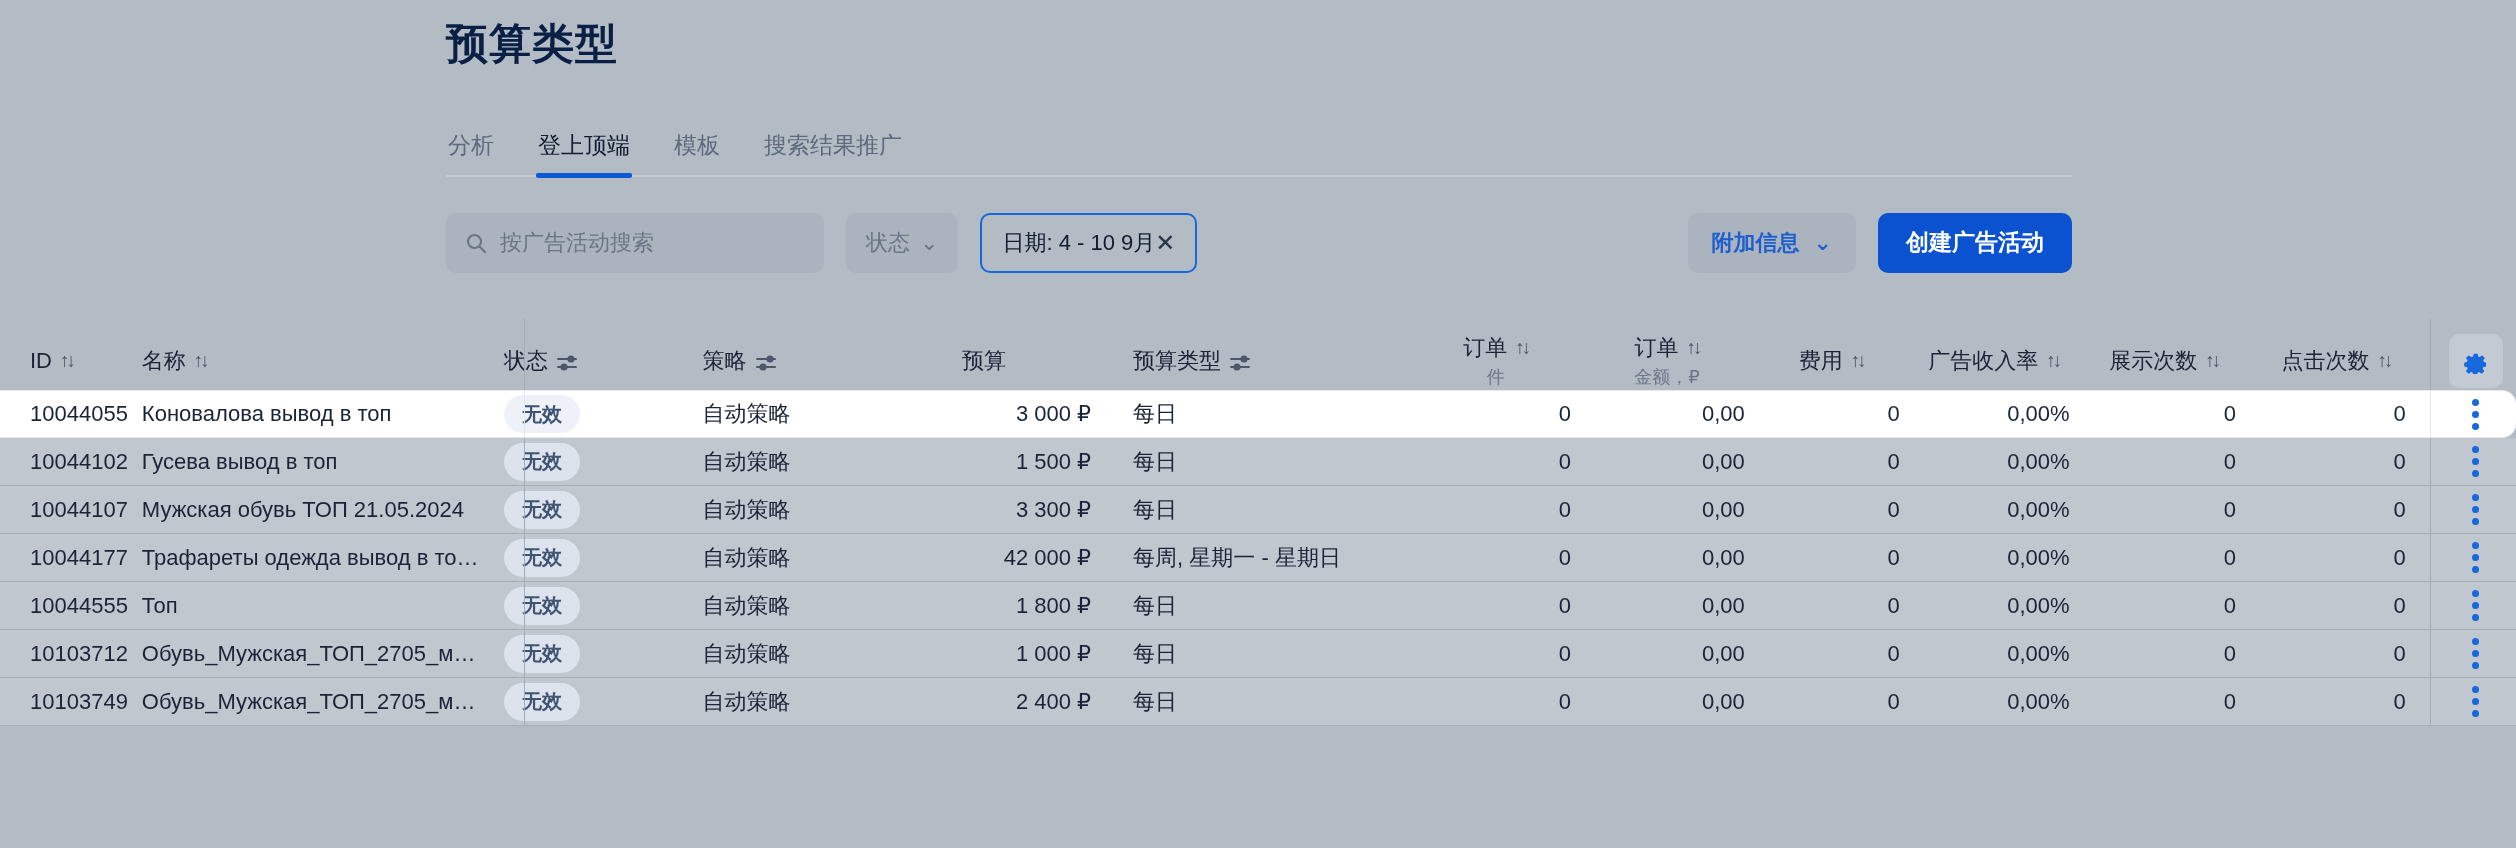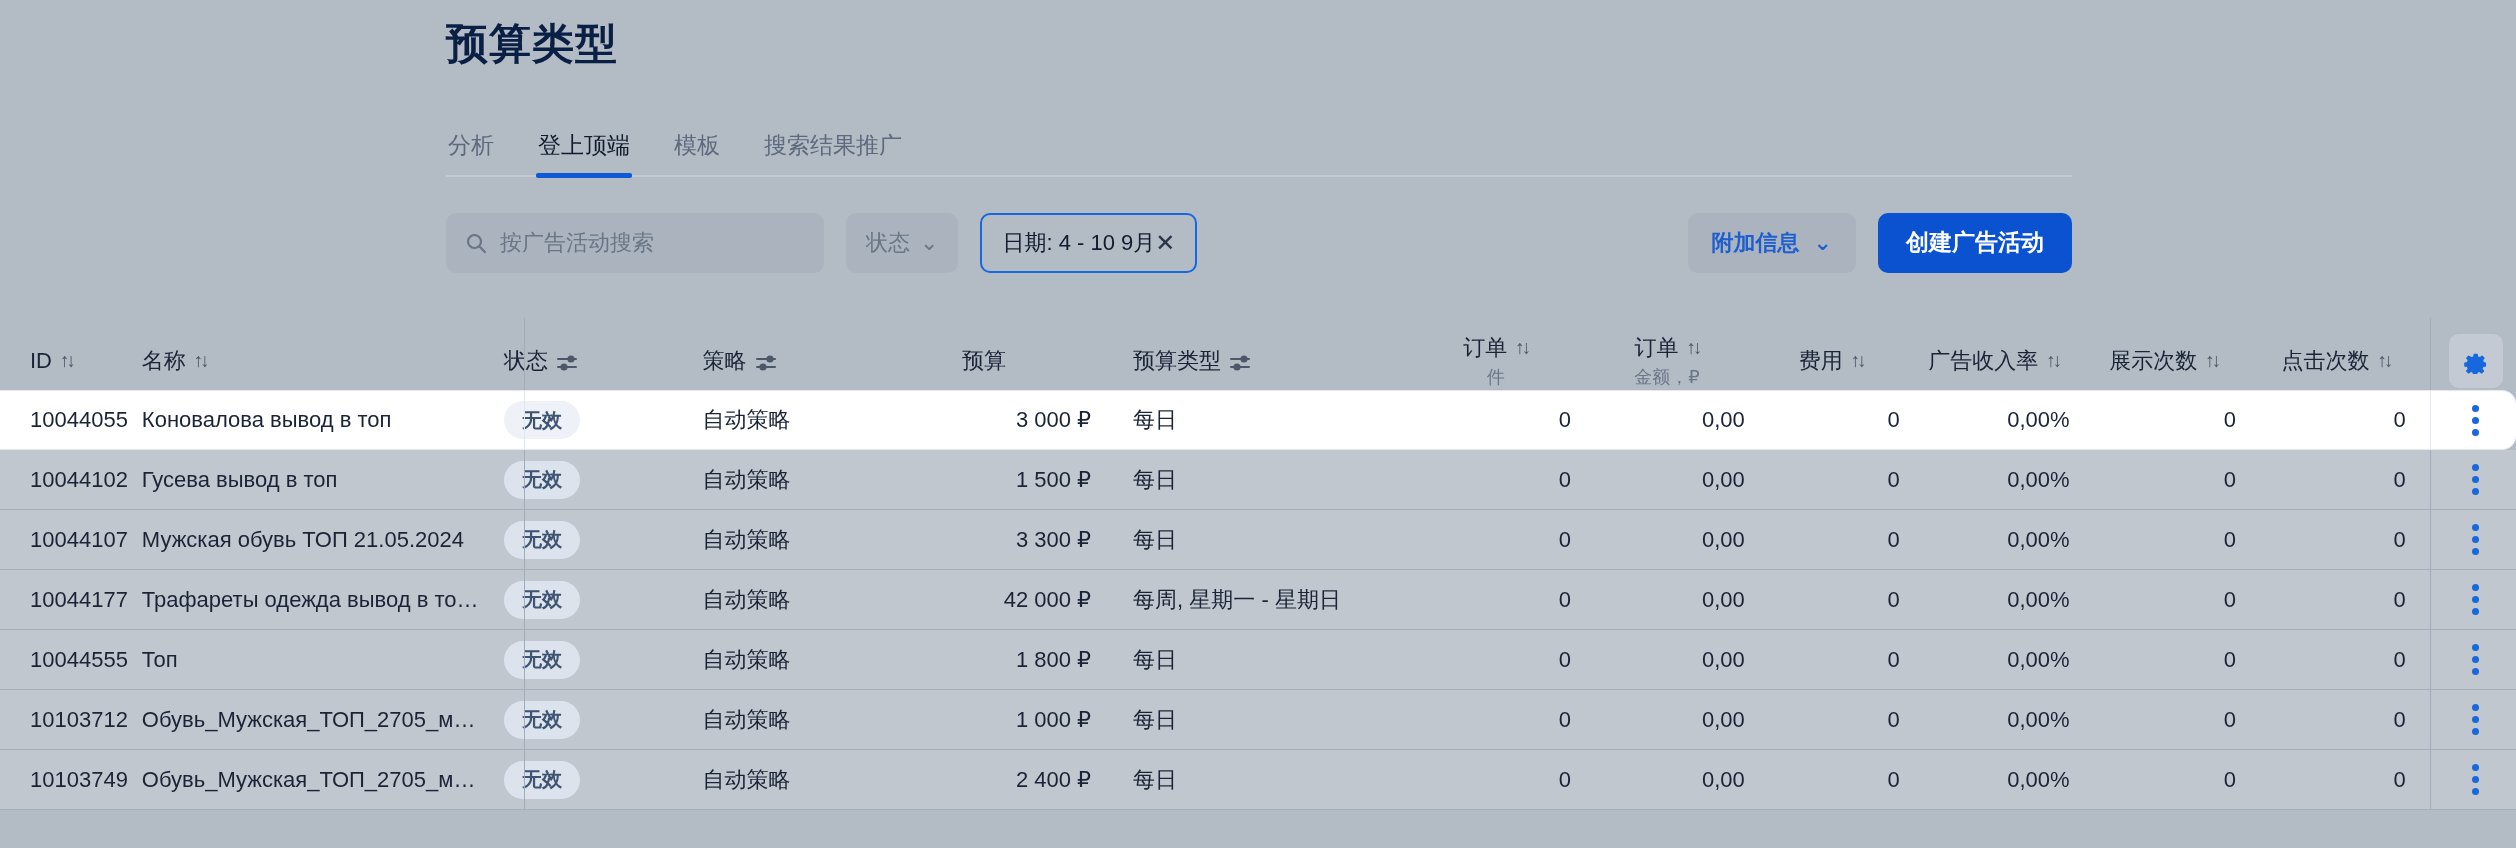--- a/index.html
+++ b/index.html
@@ -71,21 +71,21 @@
     display: flex; align-items: center; justify-content: center;
     padding: 0 28px; font-size: 23px; color: #ffffff;
     font-weight: bold; cursor: pointer; border: none;
   }
   .caret { display: inline-block; }
 
   
   .table-wrap { position: absolute; left: 0; top: 318px; width: 2516px; }
   .trow {
     display: flex; align-items: center; width: 2516px;
-    height: 60px; position: relative;
+    height: 48px; position: relative;
   }
   .thead { height: 72px; align-items: center; padding-top: 14px; }
   .th {
     font-size: 20px; color: #4c5769; display: flex;
     flex-direction: column; gap: 2px;
   }
   .th-main { display: flex; align-items: center; gap: 8px; white-space: nowrap; }
   .th-sub { font-size: 18px; color: #6a7585; }
   .sorticon { font-size: 19px; letter-spacing: -3px; color: #4c5769; }
   .filtericon { width: 20px; height: 18px; }

